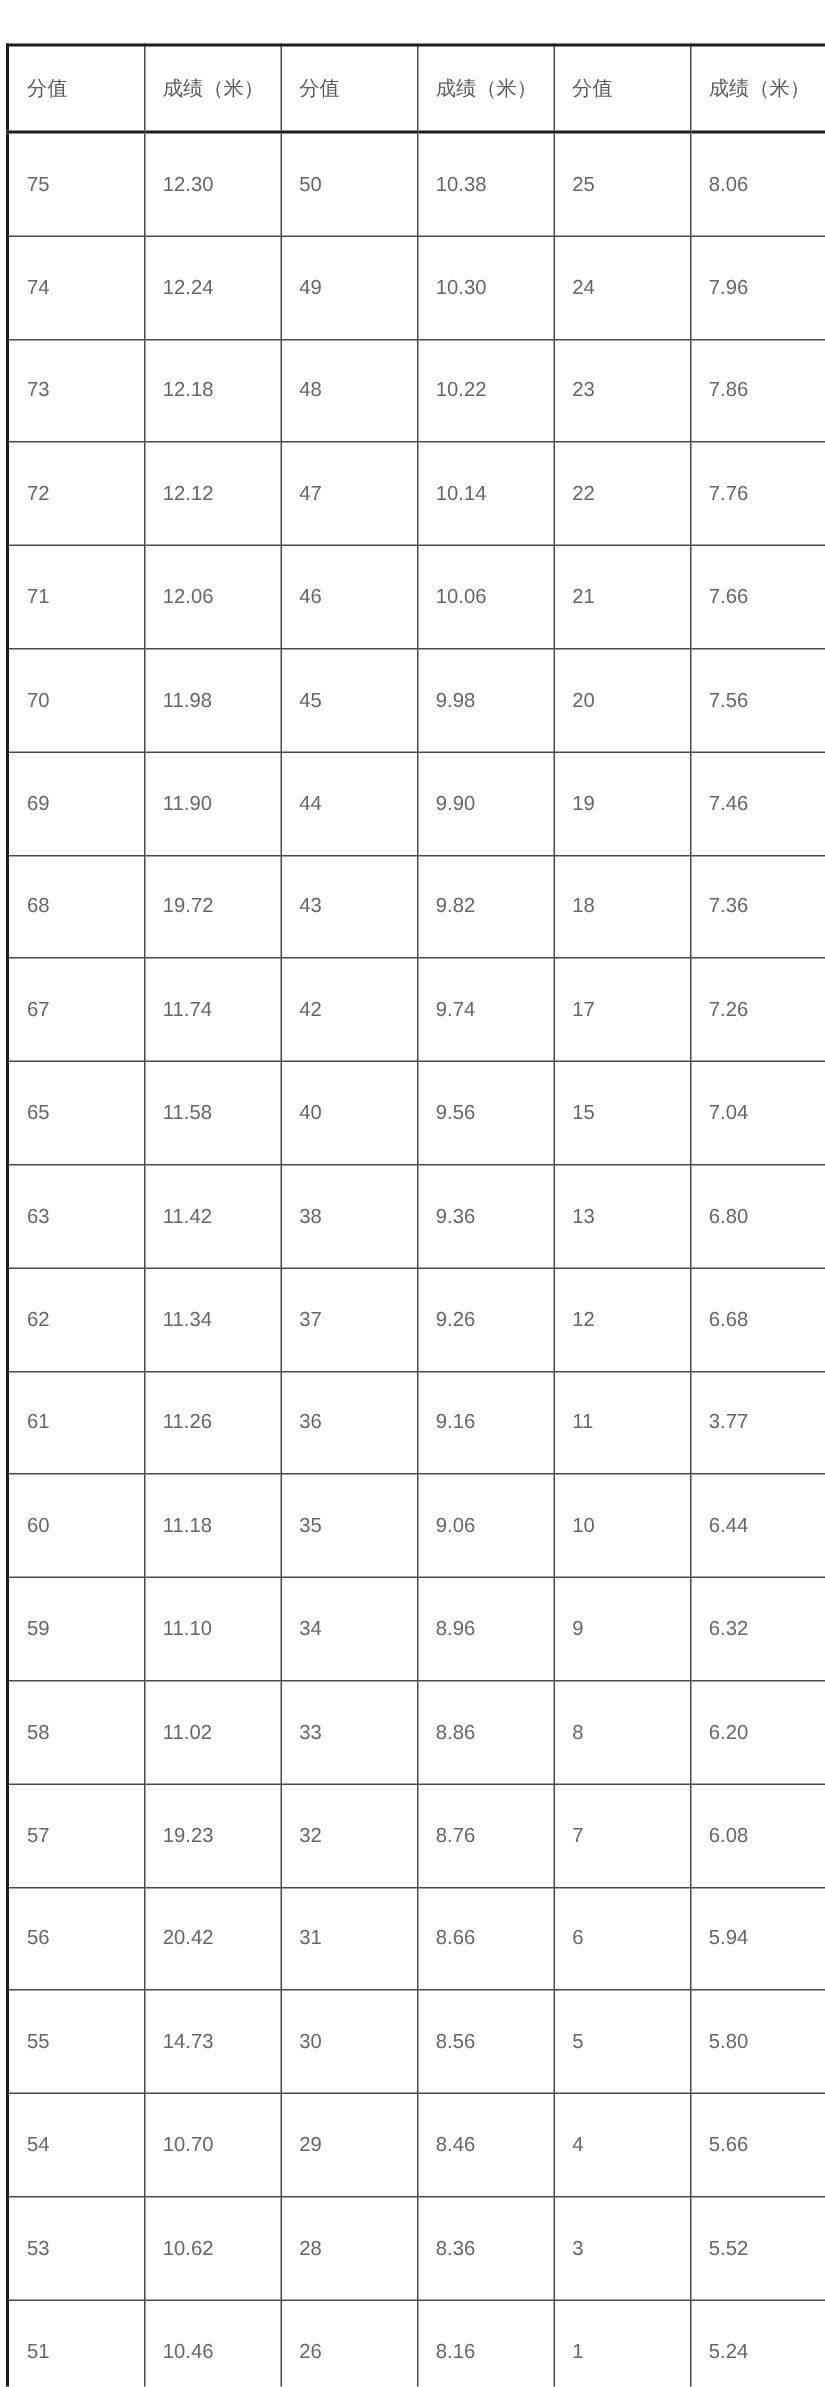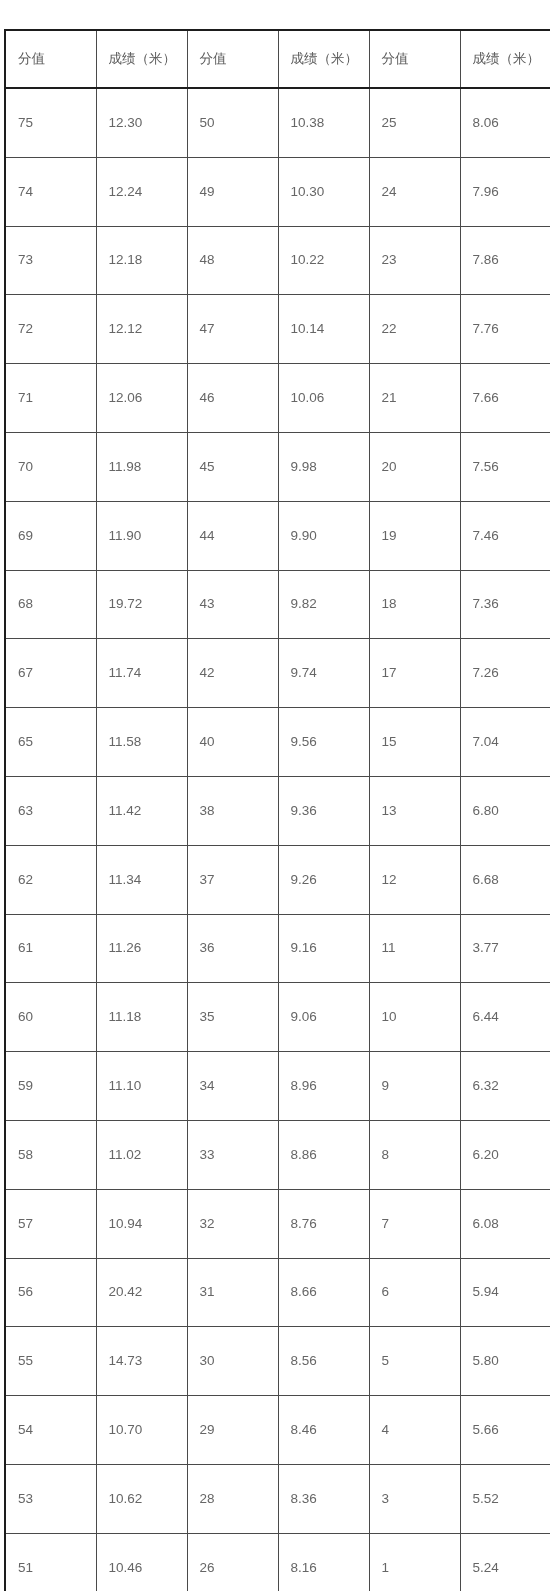--- a/index.html
+++ b/index.html
@@ -218,21 +218,21 @@
         <tr>
           <td>58</td>
           <td>11.02</td>
           <td>33</td>
           <td>8.86</td>
           <td>8</td>
           <td>6.20</td>
         </tr>
         <tr>
           <td>57</td>
-          <td>10.94</td>
+          <td>19.23</td>
           <td>32</td>
           <td>8.76</td>
           <td>7</td>
           <td>6.08</td>
         </tr>
         <tr>
           <td>56</td>
           <td>20.42</td>
           <td>31</td>
           <td>8.66</td>

